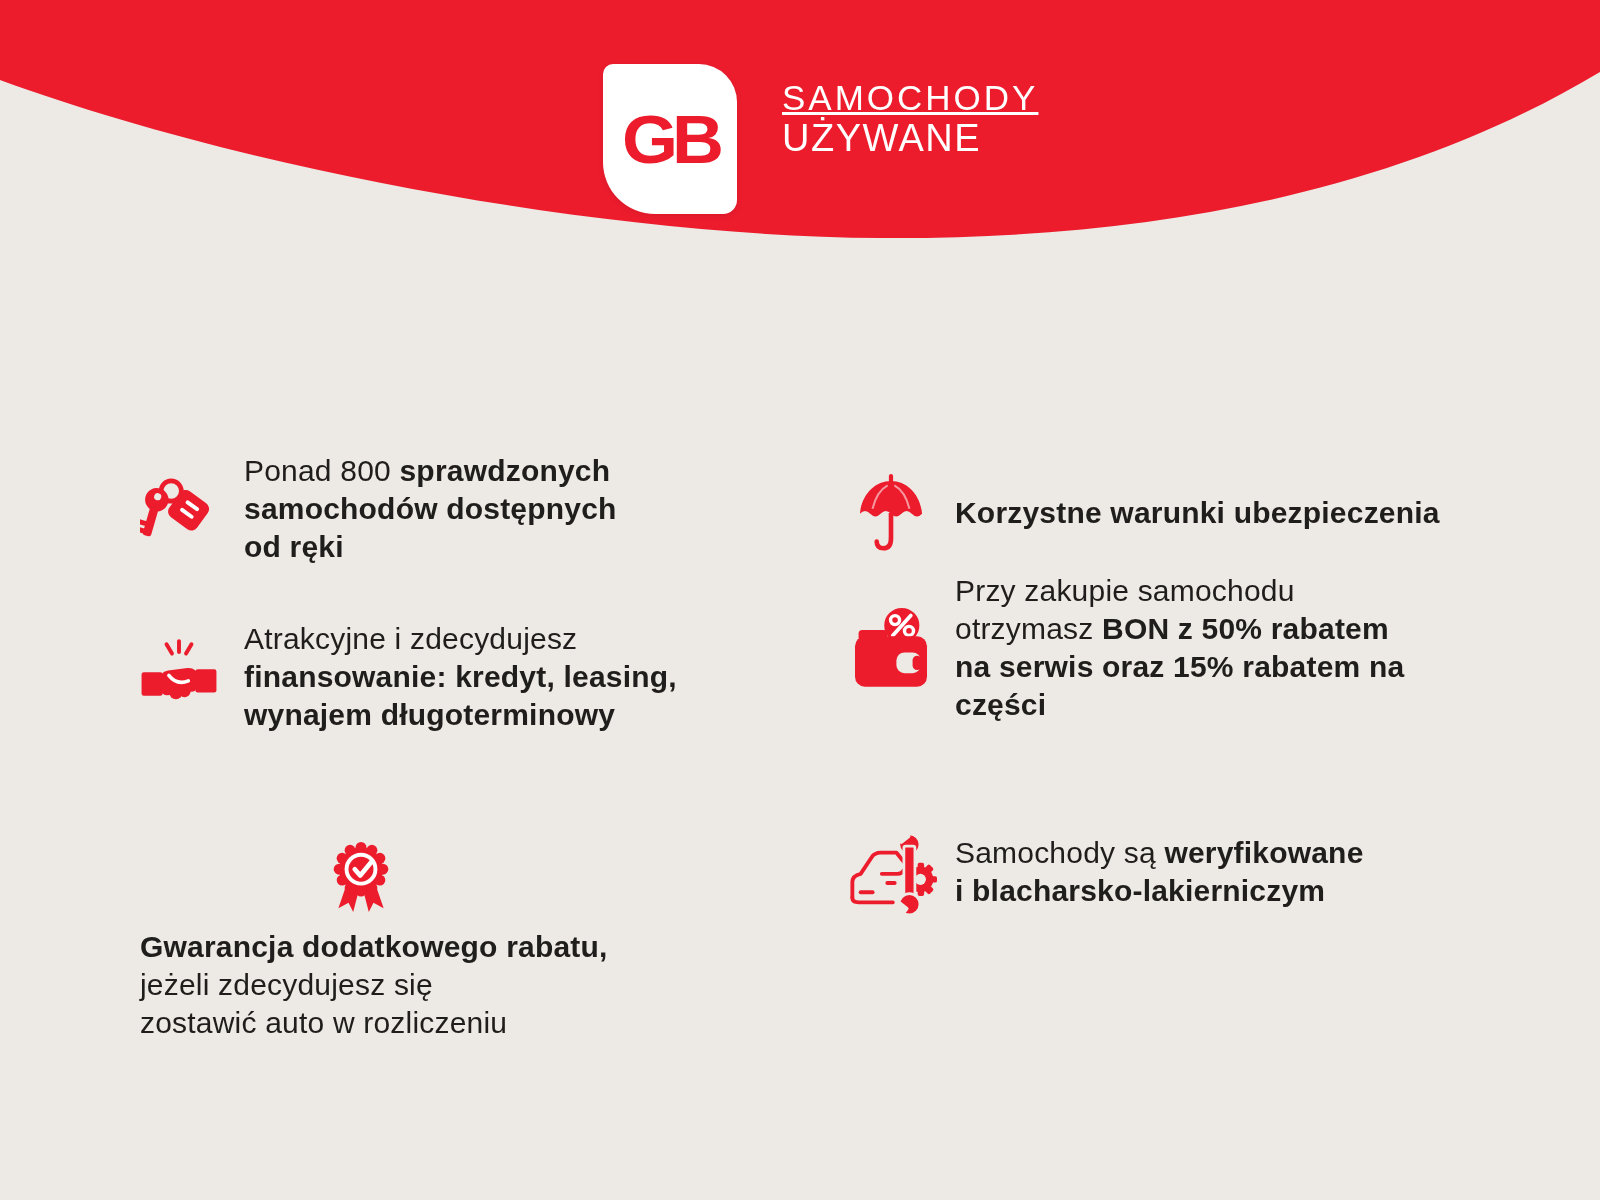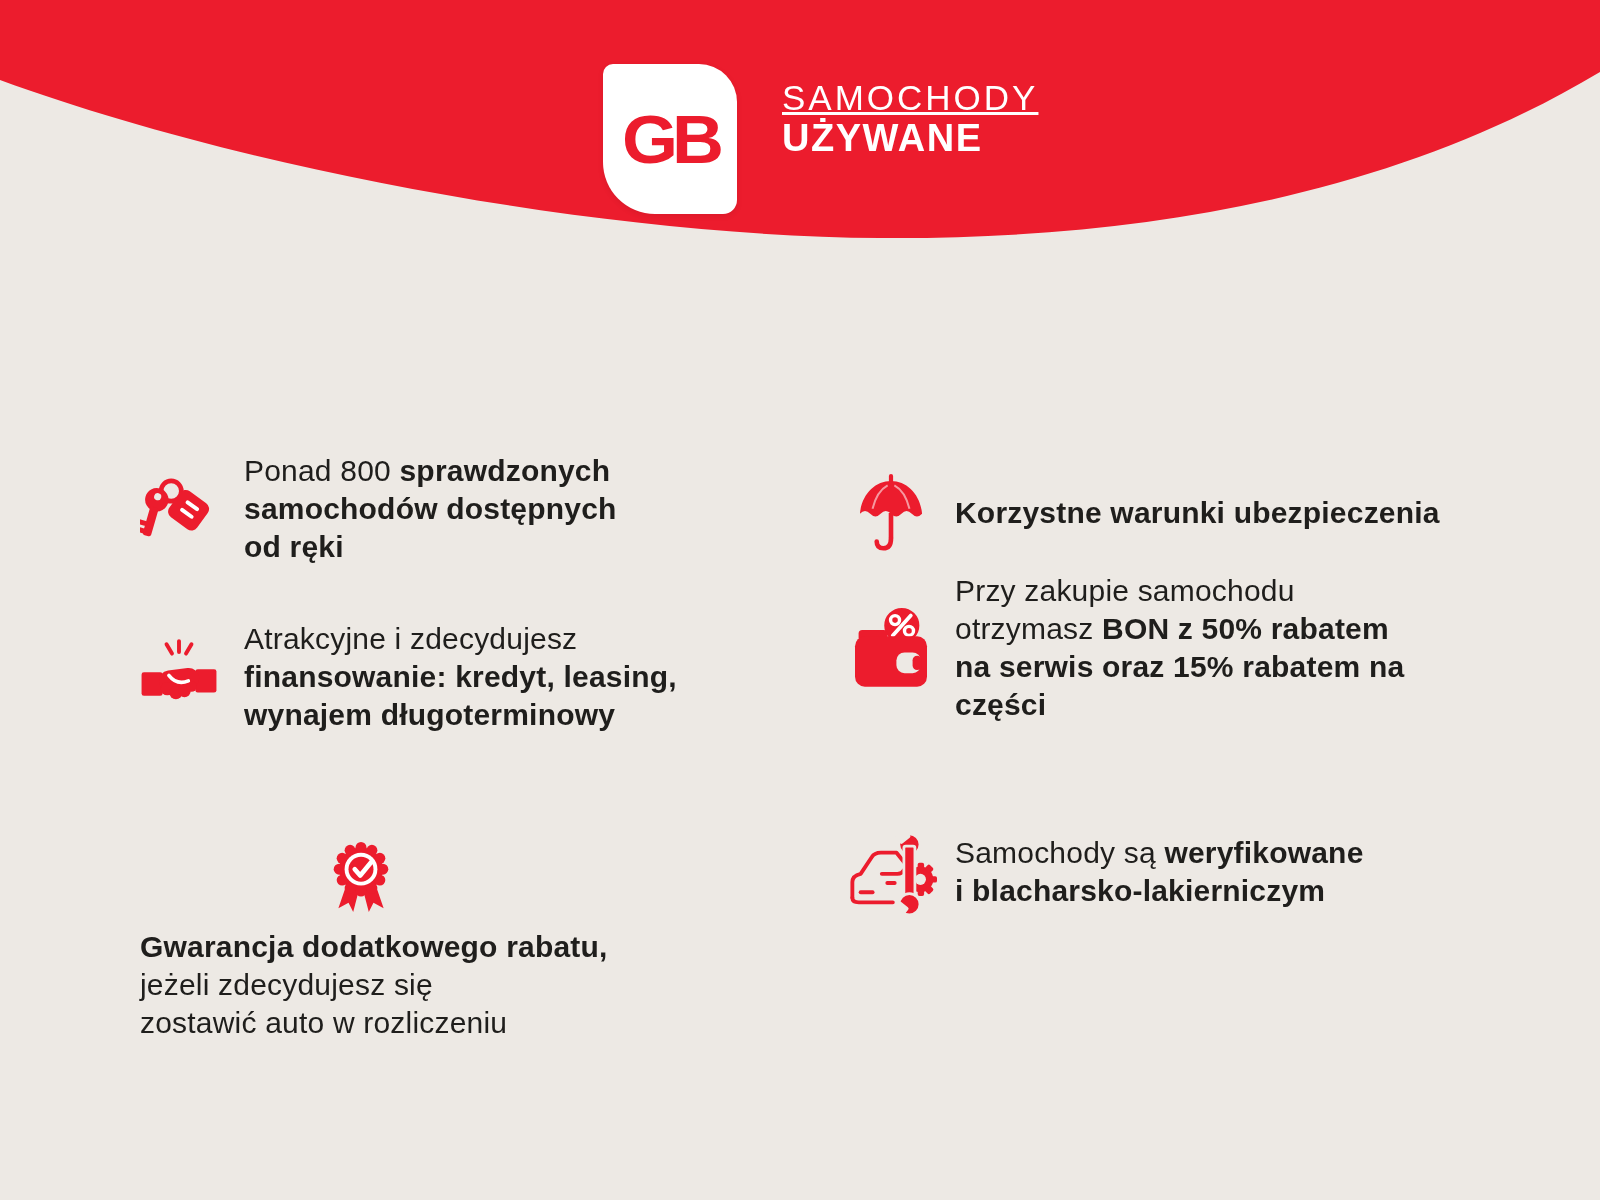--- a/index.html
+++ b/index.html
@@ -42,21 +42,21 @@
   }
   .brand-name{
     position:absolute;left:782px;top:80px;
     color:var(--white);
     line-height:1;
   }
   .brand-l1{
     font-size:35px;font-weight:400;letter-spacing:3px;text-decoration:underline;
   }
   .brand-l2{
-    font-size:38px;font-weight:700;letter-spacing:1.5px;
+    font-size:38px;font-weight:400;letter-spacing:1.5px;
     margin-top:4px;
   }
   
   .feature{
     position:absolute;
     display:flex;align-items:center;
   }
   .icon-wrap{
     display:flex;align-items:center;justify-content:center;
     flex:0 0 auto;

